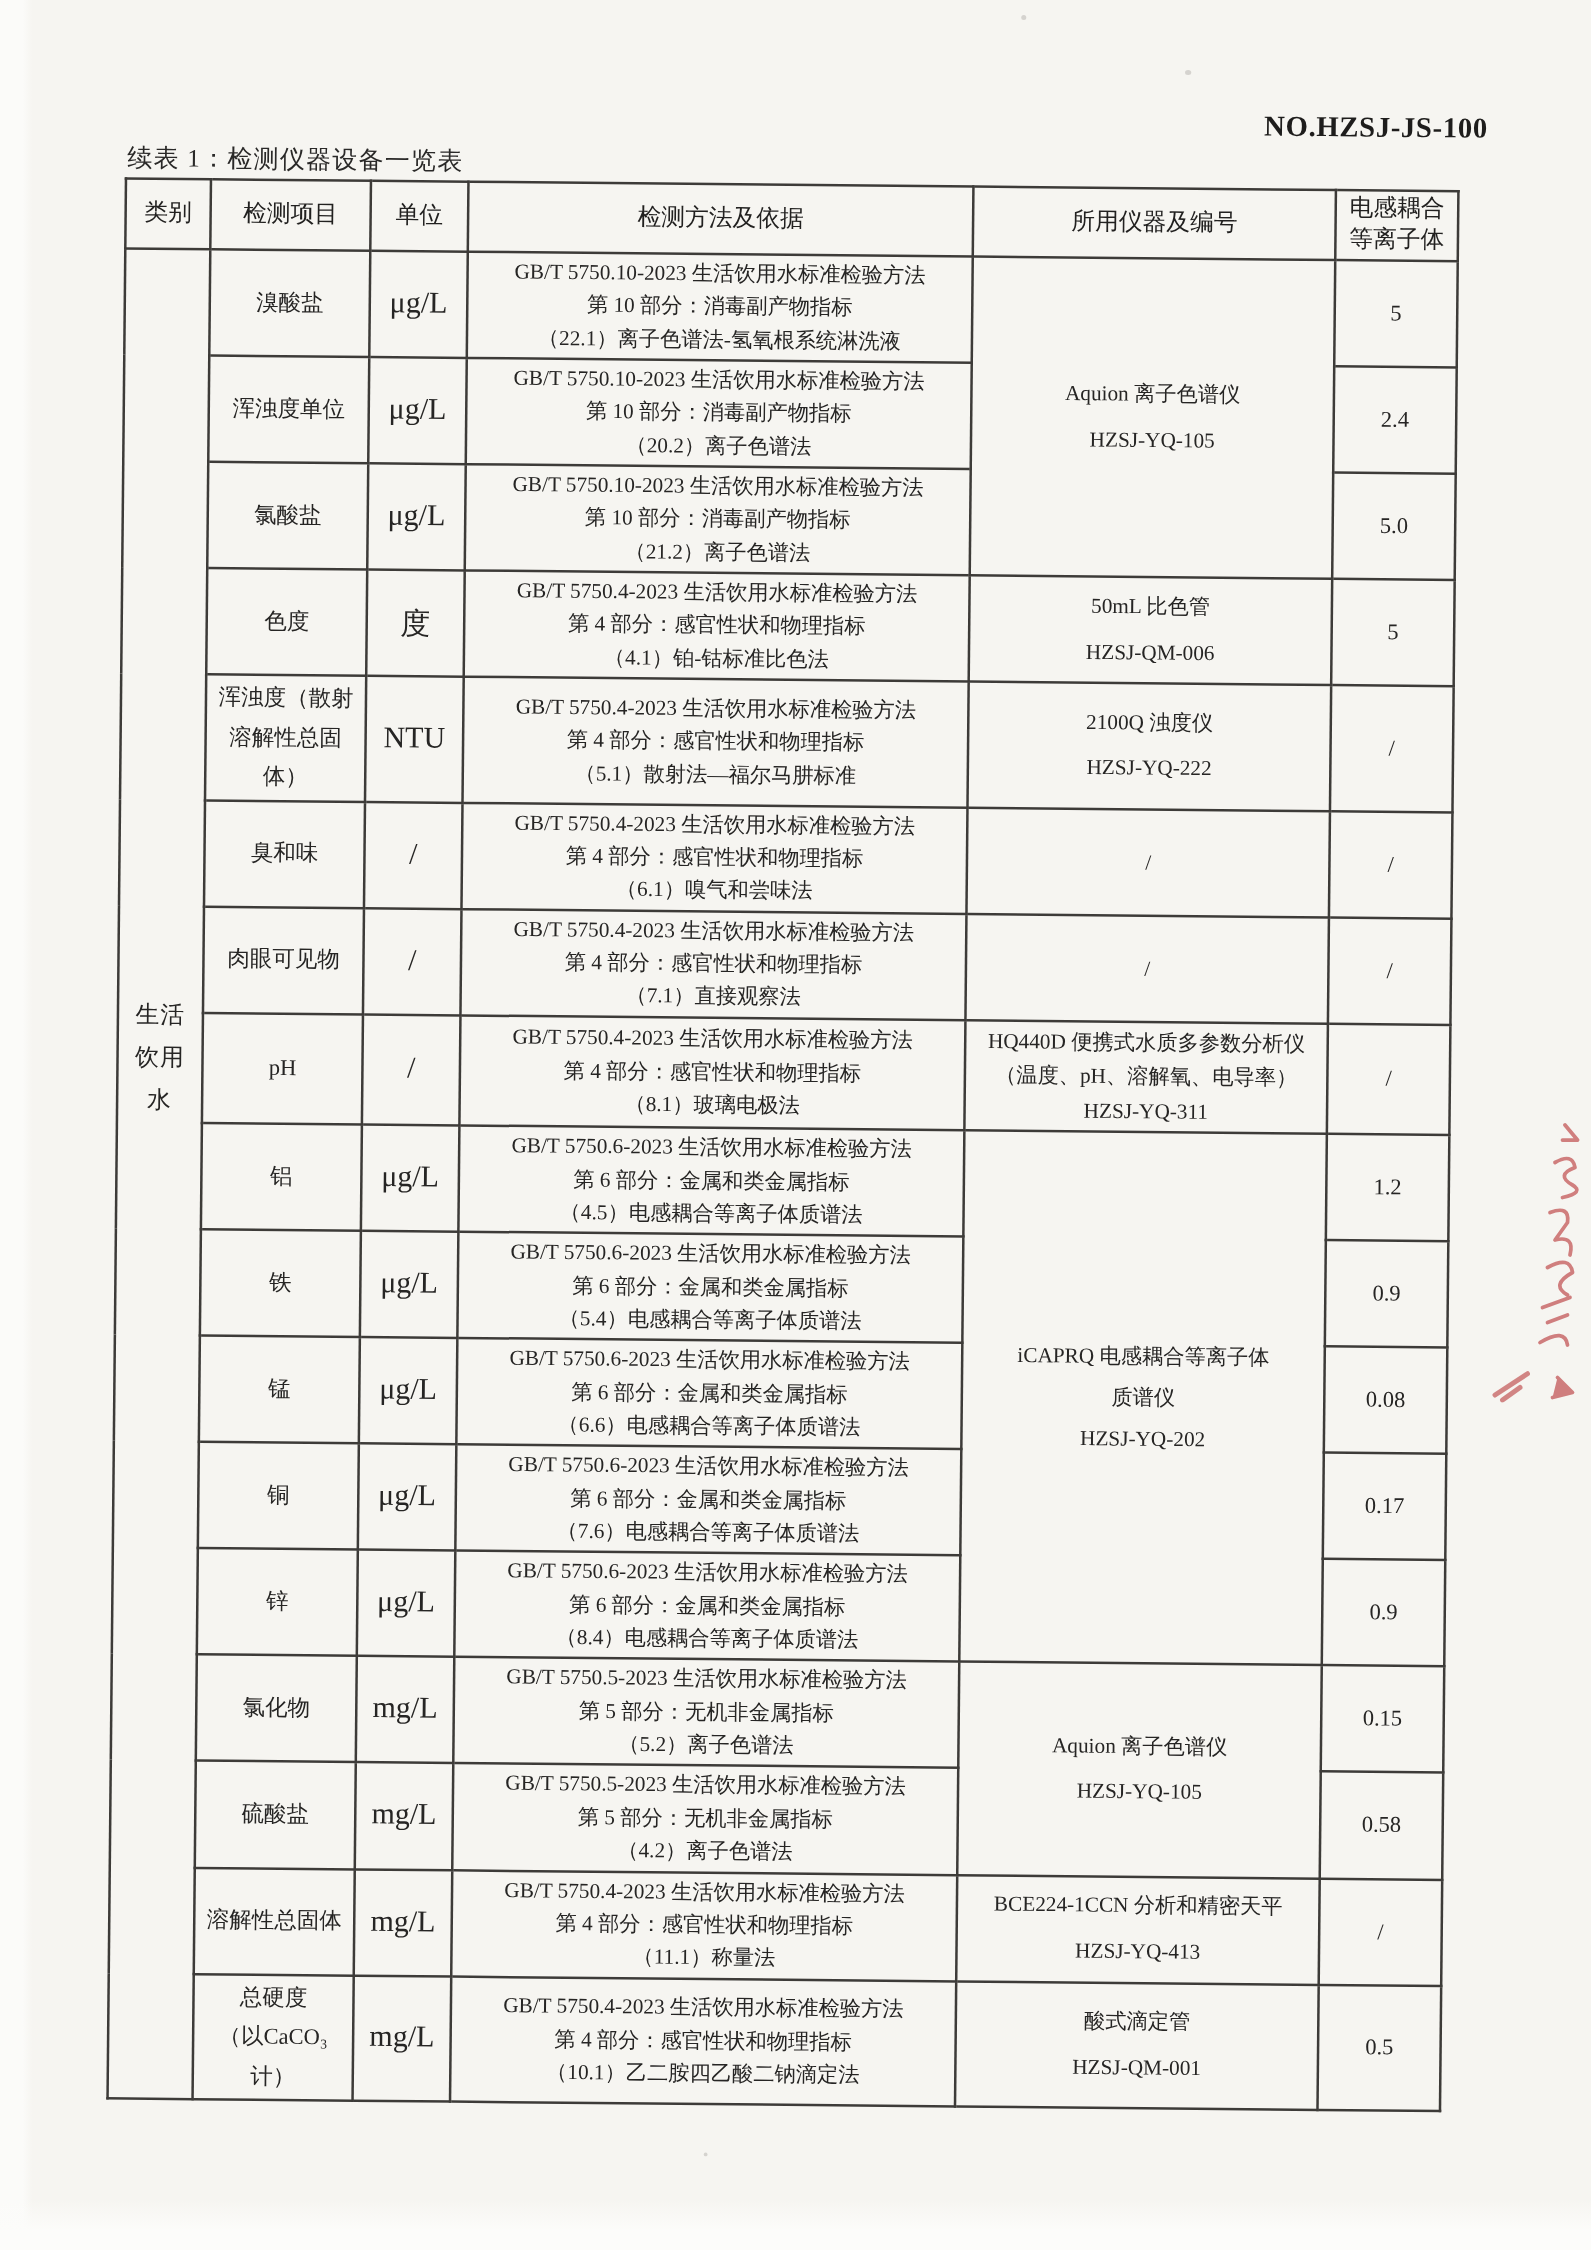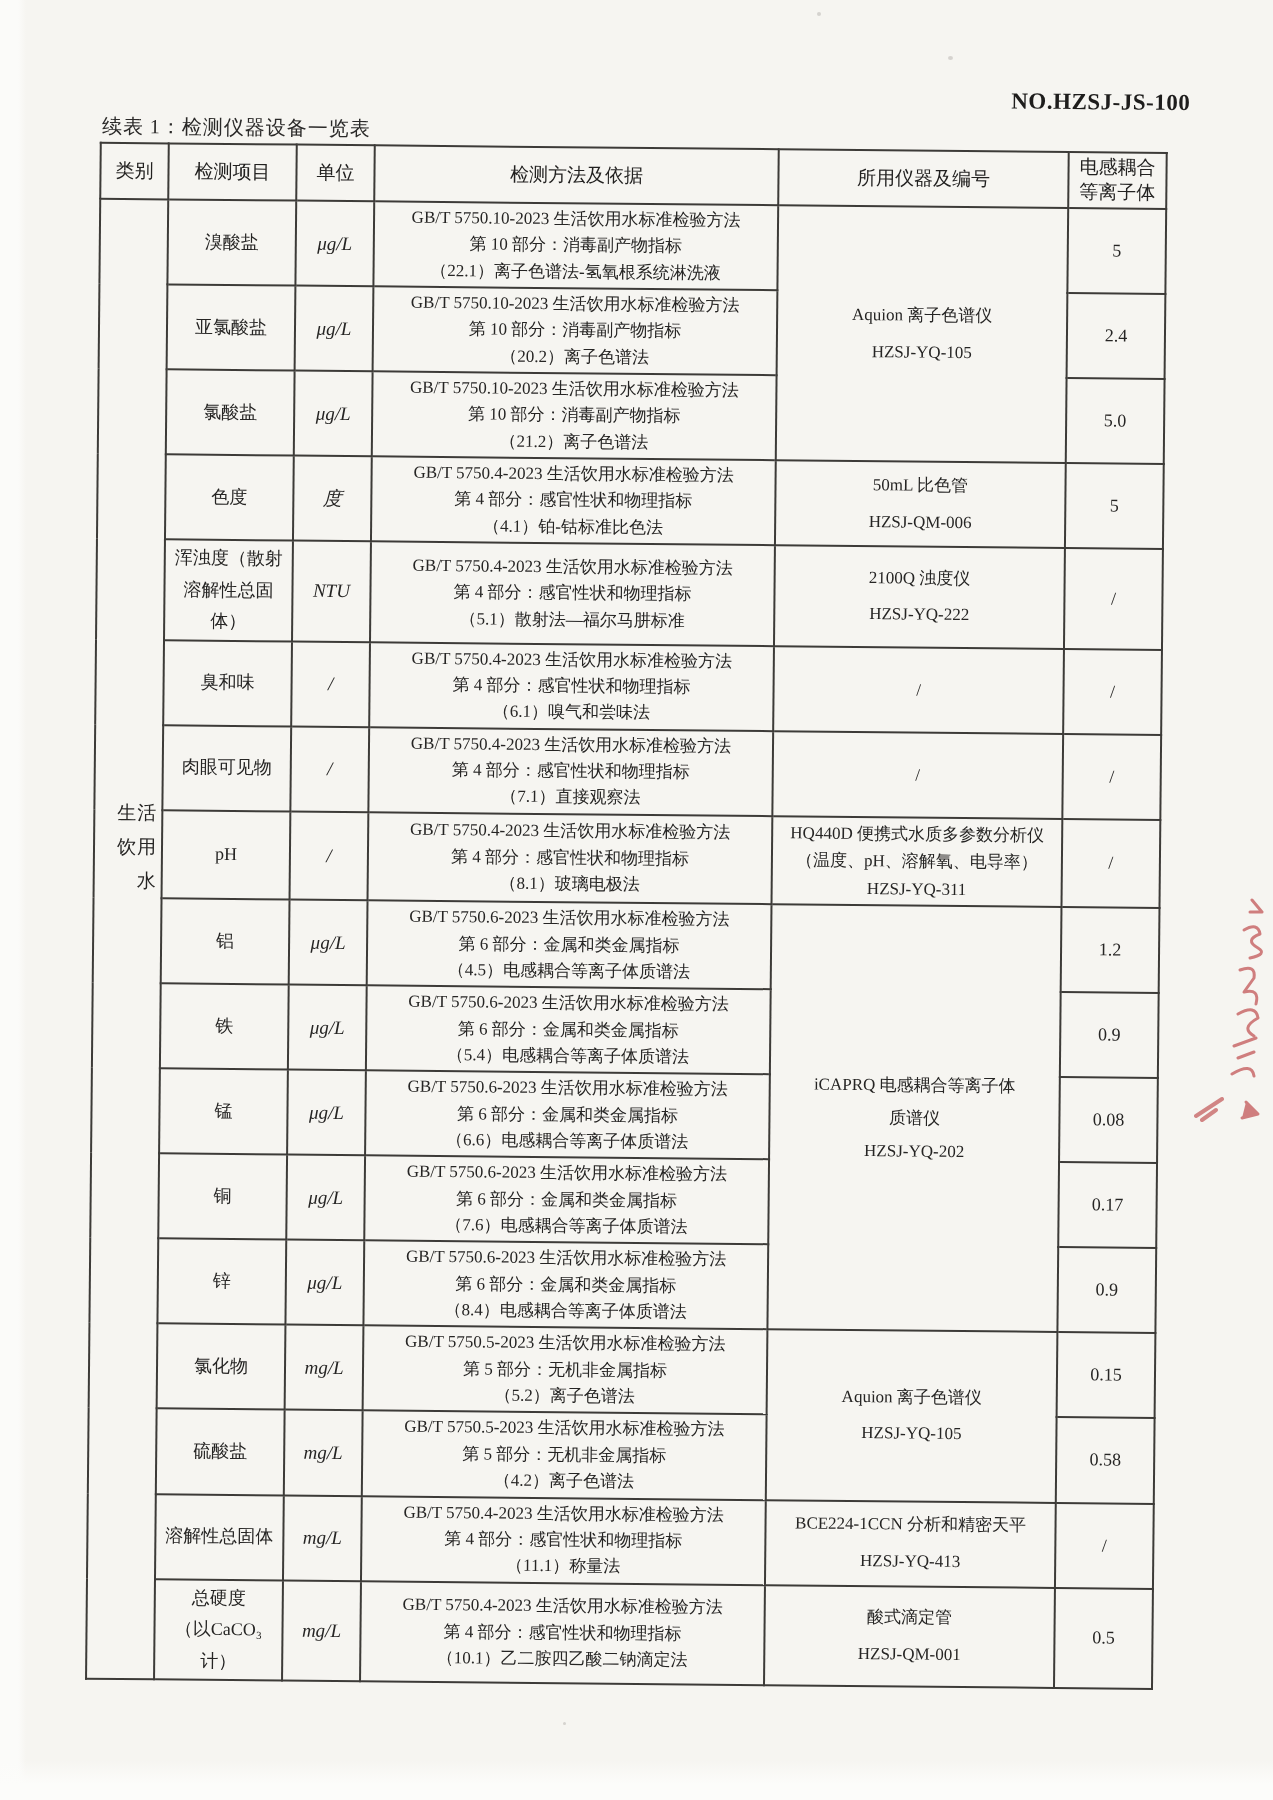--- a/index.html
+++ b/index.html
@@ -39,31 +39,31 @@
   .doc-table col.c-val{width:98px;}
   .doc-table th,.doc-table td{
     border:2px solid #3d3b38;
     text-align:center;vertical-align:middle;
     padding:2px 4px;overflow:hidden;
   }
   .doc-table thead tr{height:56px;}
   .doc-table tbody tr{height:85px;}
   .doc-table th{font-size:19px;font-weight:normal;line-height:1.3;color:#222120;}
   .item-cell{font-size:18px;line-height:1.75;}
-  .unit-cell{font-size:19px;font-style:italic;}
+  .unit-cell{font-size:24px;}
   .method-cell{font-size:17px;line-height:1.55;}
   .instrument-cell{font-size:17px;}
   .instrument-cell .cell-line{line-height:1.6;}
   .instrument-cell.lines-1 .cell-line{line-height:1.6;}
   .instrument-cell.lines-2 .cell-line{line-height:2.15;}
   .instrument-cell.lines-3 .cell-line{line-height:1.62;}
   .instrument-cell.lines-3.span-5 .cell-line{line-height:1.95;}
   .value-cell{font-size:18px;}
   .category-cell{font-size:19px;}
-  .category-text{line-height:1.8;letter-spacing:1px;position:relative;top:-92px;text-align:right;}
+  .category-text{line-height:1.8;letter-spacing:1px;position:relative;top:-92px;}
 
   .red-mark{position:absolute;}
   .red-mark svg{display:block;}
 </style>
 </head>
 <body>
 
 <div class="edge-strip-left"></div>
 <div class="edge-strip-bottom"></div>
 
@@ -112,21 +112,21 @@
             <div class="cell-line">（22.1）离子色谱法-氢氧根系统淋洗液</div>
           </td>
           <td class="instrument-cell lines-2 span-3" rowspan="3">
             <div class="cell-line">Aquion 离子色谱仪</div>
             <div class="cell-line">HZSJ-YQ-105</div>
           </td>
           <td class="value-cell">5</td>
         </tr>
         <tr>
           <td class="item-cell">
-            <div class="cell-line">亚氯酸盐</div>
+            <div class="cell-line">浑浊度单位</div>
           </td>
           <td class="unit-cell">μg/L</td>
           <td class="method-cell">
             <div class="cell-line">GB/T 5750.10-2023 生活饮用水标准检验方法</div>
             <div class="cell-line">第 10 部分：消毒副产物指标</div>
             <div class="cell-line">（20.2）离子色谱法</div>
           </td>
           <td class="value-cell">2.4</td>
         </tr>
         <tr>

